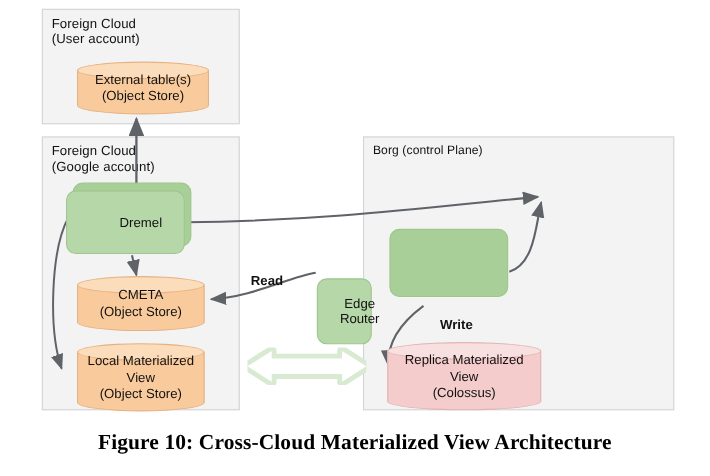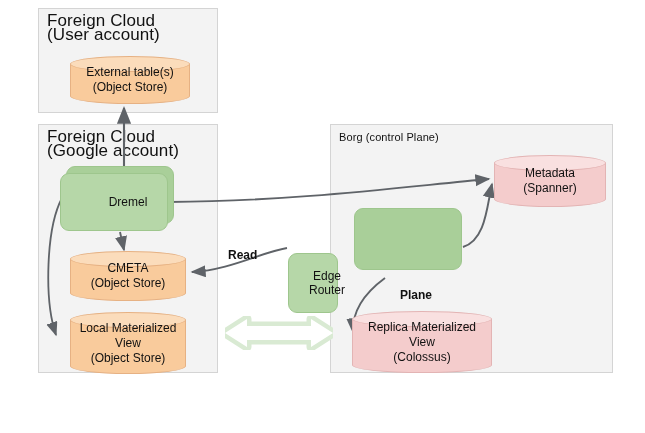--- a/index.html
+++ b/index.html
@@ -14,21 +14,21 @@
 
   
   .panel{
     position:absolute;
     background:#f3f3f3;
     border:1px solid #d4d4d4;
     box-sizing:border-box;
   }
   .panel-label{
     position:absolute;
-    font-size:17px;
+    font-size:12px;
     color:#111;
     line-height:14px;
     white-space:pre-line;
     font-weight:400;
     letter-spacing:.1px;
   }
   #panel-user     {left:38px; top:8px;   width:180px; height:105px;}
   #panel-google   {left:38px; top:124px; width:180px; height:249px;}
   #panel-borg     {left:330px;top:124px; width:283px; height:249px;}
 
@@ -208,42 +208,36 @@
 
   <div class="cyl orange" id="localmv">
     <div class="bot"></div>
     <div class="body"></div>
     <div class="top"></div>
     <div class="txt">Local Materialized
 View
 (Object Store)</div>
   </div>
 
-  <div class="cyl pink" id="metadata">
-    <div class="bot"></div>
-    <div class="body"></div>
-    <div class="top"></div>
-    <div class="txt">Metadata
-(Spanner)</div>
-  </div>
 
   <div class="cyl pink" id="replicamv">
     <div class="bot"></div>
     <div class="body"></div>
     <div class="top"></div>
     <div class="txt">Replica Materialized
 View
 (Colossus)</div>
   </div>
 
   <div class="proc stack-back" id="dremel-back"></div>
   <div class="proc" id="dremel">Dremel</div>
 
   <div class="proc" id="edgerouter">Edge
 Router</div>
 
   <div class="proc stack-back" id="replsvc-back"></div>
 
   <div class="edge-label" id="label-read">Read</div>
-  <div class="edge-label" id="label-write">Plane</div>
-
+  <div class="edge-label" id="label-write">Write</div>
+
+  <div id="caption">Figure 10: Cross-Cloud Materialized View Architecture</div>
 
 </div>
 
 </body></html>

